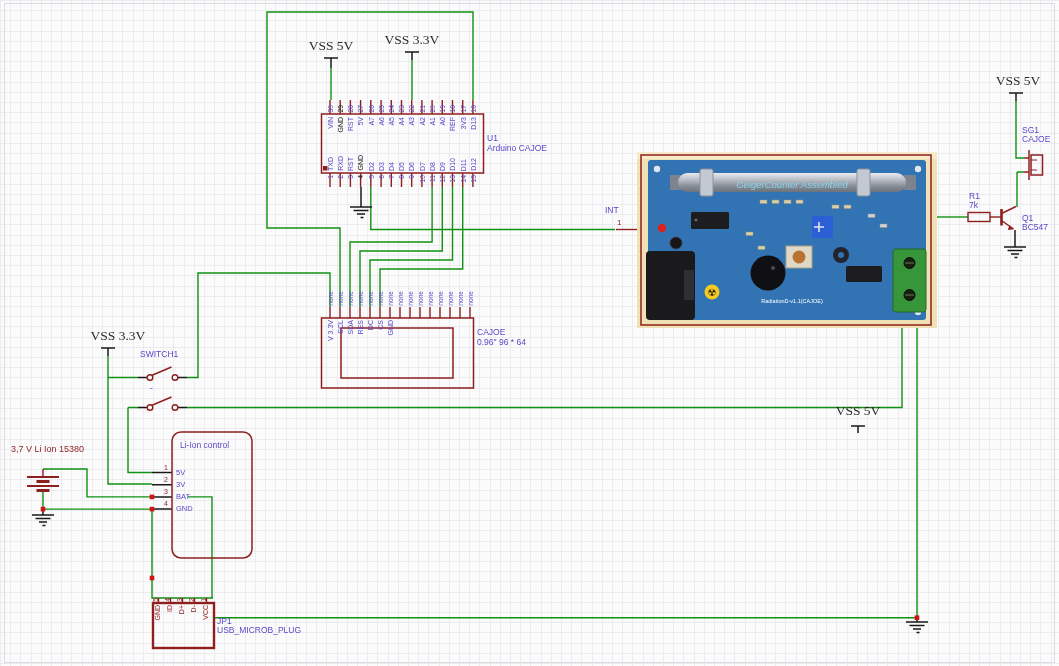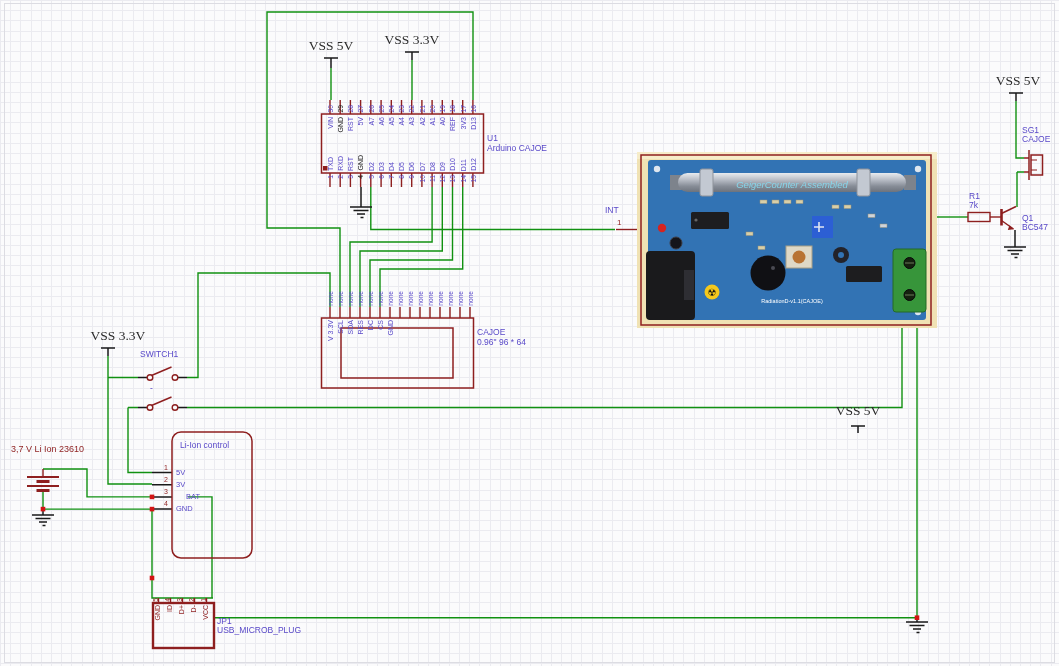--- a/index.html
+++ b/index.html
@@ -218,30 +218,30 @@
 <div class="lbl" style="left:605px;top:206px;">INT</div>
 <div class="lbl maroon" style="left:617px;top:219px;font-size:8px;">1</div>
 <div class="lbl" style="left:969px;top:192px;">R1</div>
 <div class="lbl" style="left:969px;top:201px;">7k</div>
 <div class="lbl" style="left:1022px;top:126px;">SG1</div>
 <div class="lbl" style="left:1022px;top:135px;">CAJOE</div>
 <div class="lbl" style="left:1022px;top:214px;">Q1</div>
 <div class="lbl" style="left:1022px;top:223px;">BC547</div>
 <div class="lbl" style="left:140px;top:350px;">SWITCH1</div>
 <div class="lbl" style="left:150px;top:384px;">-</div>
-<div class="lbl maroon" style="left:11px;top:445px;font-size:9px;">3,7 V Li Ion 23610</div>
+<div class="lbl maroon" style="left:11px;top:445px;font-size:9px;">3,7 V Li Ion 15380</div>
 <div class="lbl" style="left:180px;top:441px;">Li-Ion control</div>
 <div class="lbl" style="left:217px;top:617px;">JP1</div>
 <div class="lbl" style="left:217px;top:626px;">USB_MICROB_PLUG</div>
 
 
 <div class="rep"><span class="vt vnumT" style="left: 325.8px;">30</span><span class="vt vnumT dark" style="left: 336.01px;">29</span><span class="vt vnumT" style="left: 346.22px;">28</span><span class="vt vnumT" style="left: 356.43px;">27</span><span class="vt vnumT" style="left: 366.64px;">26</span><span class="vt vnumT" style="left: 376.85px;">25</span><span class="vt vnumT" style="left: 387.06px;">24</span><span class="vt vnumT" style="left: 397.27px;">23</span><span class="vt vnumT" style="left: 407.48px;">22</span><span class="vt vnumT" style="left: 417.69px;">21</span><span class="vt vnumT" style="left: 427.9px;">20</span><span class="vt vnumT" style="left: 438.11px;">19</span><span class="vt vnumT" style="left: 448.32px;">18</span><span class="vt vnumT" style="left: 458.53px;">17</span><span class="vt vnumT" style="left: 468.74px;">16</span></div>
 <div class="rep"><span class="vt vnameT" style="left: 325.8px;">VIN</span><span class="vt vnameT dark" style="left: 336.01px;">GND</span><span class="vt vnameT" style="left: 346.22px;">RST</span><span class="vt vnameT" style="left: 356.43px;">5V</span><span class="vt vnameT" style="left: 366.64px;">A7</span><span class="vt vnameT" style="left: 376.85px;">A6</span><span class="vt vnameT" style="left: 387.06px;">A5</span><span class="vt vnameT" style="left: 397.27px;">A4</span><span class="vt vnameT" style="left: 407.48px;">A3</span><span class="vt vnameT" style="left: 417.69px;">A2</span><span class="vt vnameT" style="left: 427.9px;">A1</span><span class="vt vnameT" style="left: 438.11px;">A0</span><span class="vt vnameT" style="left: 448.32px;">REF</span><span class="vt vnameT" style="left: 458.53px;">3V3</span><span class="vt vnameT" style="left: 468.74px;">D13</span></div>
 <div class="rep"><span class="vt vnumB" style="left: 325.8px;">1</span><span class="vt vnumB" style="left: 336.01px;">2</span><span class="vt vnumB" style="left: 346.22px;">3</span><span class="vt vnumB dark" style="left: 356.43px;">4</span><span class="vt vnumB" style="left: 366.64px;">5</span><span class="vt vnumB" style="left: 376.85px;">6</span><span class="vt vnumB" style="left: 387.06px;">7</span><span class="vt vnumB" style="left: 397.27px;">8</span><span class="vt vnumB" style="left: 407.48px;">9</span><span class="vt vnumB" style="left: 417.69px;">10</span><span class="vt vnumB" style="left: 427.9px;">11</span><span class="vt vnumB" style="left: 438.11px;">12</span><span class="vt vnumB" style="left: 448.32px;">13</span><span class="vt vnumB" style="left: 458.53px;">14</span><span class="vt vnumB" style="left: 468.74px;">15</span></div>
 <div class="rep"><span class="vt vnameB" style="left: 325.8px;">TXD</span><span class="vt vnameB" style="left: 336.01px;">RXD</span><span class="vt vnameB" style="left: 346.22px;">RST</span><span class="vt vnameB dark" style="left: 356.43px;">GND</span><span class="vt vnameB" style="left: 366.64px;">D2</span><span class="vt vnameB" style="left: 376.85px;">D3</span><span class="vt vnameB" style="left: 387.06px;">D4</span><span class="vt vnameB" style="left: 397.27px;">D5</span><span class="vt vnameB" style="left: 407.48px;">D6</span><span class="vt vnameB" style="left: 417.69px;">D7</span><span class="vt vnameB" style="left: 427.9px;">D8</span><span class="vt vnameB" style="left: 438.11px;">D9</span><span class="vt vnameB" style="left: 448.32px;">D10</span><span class="vt vnameB" style="left: 458.53px;">D11</span><span class="vt vnameB" style="left: 468.74px;">D12</span></div>
 <div class="rep"><span class="vt vhdr" style="left: 325.5px;">none</span><span class="vt vhdr" style="left: 335.5px;">none</span><span class="vt vhdr" style="left: 345.5px;">none</span><span class="vt vhdr" style="left: 355.5px;">none</span><span class="vt vhdr" style="left: 365.5px;">none</span><span class="vt vhdr" style="left: 375.5px;">none</span><span class="vt vhdr" style="left: 385.5px;">none</span><span class="vt vhdr" style="left: 395.5px;">none</span><span class="vt vhdr" style="left: 405.5px;">none</span><span class="vt vhdr" style="left: 415.5px;">none</span><span class="vt vhdr" style="left: 425.5px;">none</span><span class="vt vhdr" style="left: 435.5px;">none</span><span class="vt vhdr" style="left: 445.5px;">none</span><span class="vt vhdr" style="left: 455.5px;">none</span><span class="vt vhdr" style="left: 465.5px;">none</span></div>
 <div class="rep"><span class="vt voled" style="left: 325.5px;">V 3.3V</span><span class="vt voled" style="left: 335.5px;">SCL</span><span class="vt voled" style="left: 345.5px;">SDA</span><span class="vt voled" style="left: 355.5px;">RES</span><span class="vt voled" style="left: 365.5px;">DC</span><span class="vt voled" style="left: 375.5px;">CS</span><span class="vt voled" style="left: 385.5px;">GND</span></div>
 <div class="rep"><span class="vt vnumU" style="left: 150.5px;">5</span><span class="vt vnumU" style="left: 162.5px;">4</span><span class="vt vnumU" style="left: 174.5px;">3</span><span class="vt vnumU" style="left: 186.5px;">2</span><span class="vt vnumU" style="left: 198.5px;">1</span></div>
 <div class="rep"><span class="vt vnameU" style="left: 153.3px;">GND</span><span class="vt vnameU" style="left: 165.3px;">ID</span><span class="vt vnameU" style="left: 177.3px;">D+</span><span class="vt vnameU" style="left: 189.3px;">D-</span><span class="vt vnameU" style="left: 201.3px;">VCC</span></div>
 <div class="rep"><span class="lnum" style="top: 463.5px;">1</span><span class="lnum" style="top: 475.7px;">2</span><span class="lnum" style="top: 487.9px;">3</span><span class="lnum" style="top: 500.1px;">4</span></div>
-<div class="rep"><span class="lname" style="top: 467.5px;">5V</span><span class="lname" style="top: 479.7px;">3V</span><span class="lname" style="top: 491.9px; margin-left: 10px;">BAT</span><span class="lname" style="top: 504.1px;">GND</span></div>
+<div class="rep"><span class="lname" style="top: 467.5px;">5V</span><span class="lname" style="top: 479.7px;">3V</span><span class="lname" style="top: 491.9px;">BAT</span><span class="lname" style="top: 504.1px;">GND</span></div>
 
 </div>
 
 </body></html>

